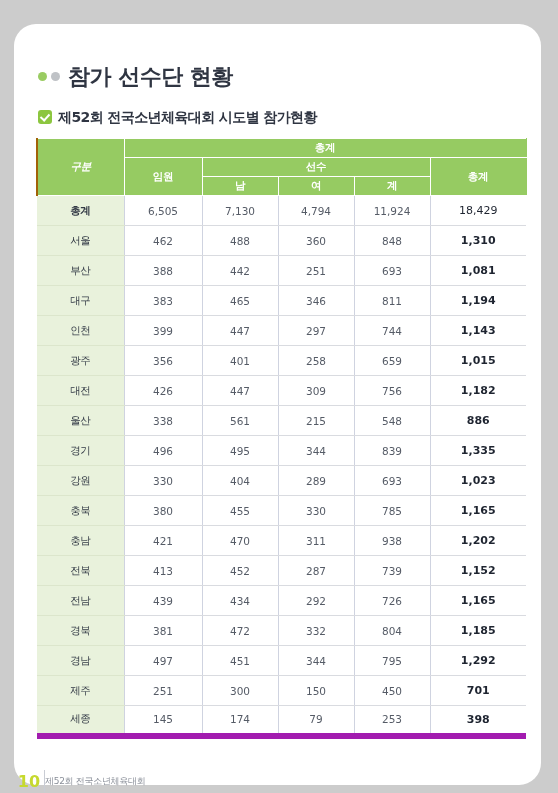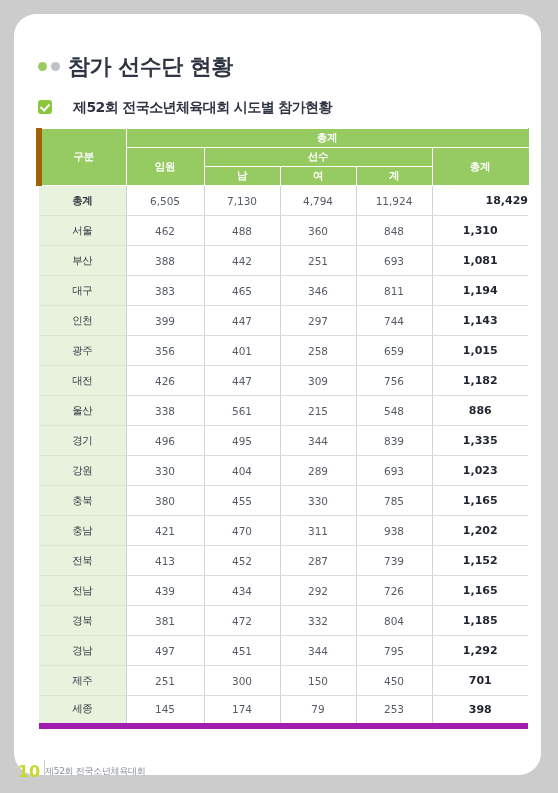--- a/index.html
+++ b/index.html
@@ -8,21 +8,21 @@
     width: 558px;
     height: 793px;
     background: #cccccc;
     font-family: "DejaVu Sans", "Liberation Sans", sans-serif;
     overflow: hidden;
   }
 
   #page {
     position: absolute;
     left: 14px;
-    top: 14px;
+    top: 24px;
     width: 527px;
     height: 761px;
     background: #ffffff;
     border-radius: 22px 22px 22px 22px;
   }
 
   
   .title-row {
     position: absolute;
     left: 24px;
@@ -42,21 +42,20 @@
     letter-spacing: -0.5px;
     line-height: 1;
   }
 
   .subtitle-row {
     position: absolute;
     left: 24px;
     top: 86px;
     display: flex;
     align-items: flex-start;
-    gap: 15px;
   }
   .check-box {
     width: 14px; height: 14px;
     border-radius: 3px;
     background: #8CC63F;
     margin-right: 6px;
     position: relative;
     flex: 0 0 auto;
   }
   .check-box::after {
@@ -95,21 +94,22 @@
     font-weight: bold;
     font-size: 10.5px;
     letter-spacing: -0.3px;
     border: 1px solid #ffffff;
     padding: 0;
     height: 19px;
     text-align: center;
     vertical-align: middle;
   }
   table.data th.corner {
-    border-left: 6px solid #a16207;
+    border-left: 2px solid #a16207;
+    font-style: italic;
   }
   table.data th.edge-right {
     border-right: 1px solid #96CB62;
   }
   table.data td {
     height: 30px;
     text-align: center;
     vertical-align: middle;
     border-bottom: 1px solid #D9DBE0;
     border-right: 1px solid #CFD3E0;
@@ -128,21 +128,21 @@
   table.data td.grand {
     font-weight: bold;
     color: #1E2430;
     border-right: none;
     font-size: 11px;
   }
   table.data tr.total td {
     font-weight: normal;
   }
   table.data tr.total td.rowlabel { font-weight: bold; }
-  table.data tr.total td.grand { font-weight: bold; text-align: right; }
+  table.data tr.total td.grand { font-weight: normal; }
   table.data tr:last-child td { border-bottom: 6px solid #a21caf; }
 
   
   .footer {
     position: absolute;
     left: 0;
     top: 742px;
     width: 527px;
     height: 30px;
     display: flex;

